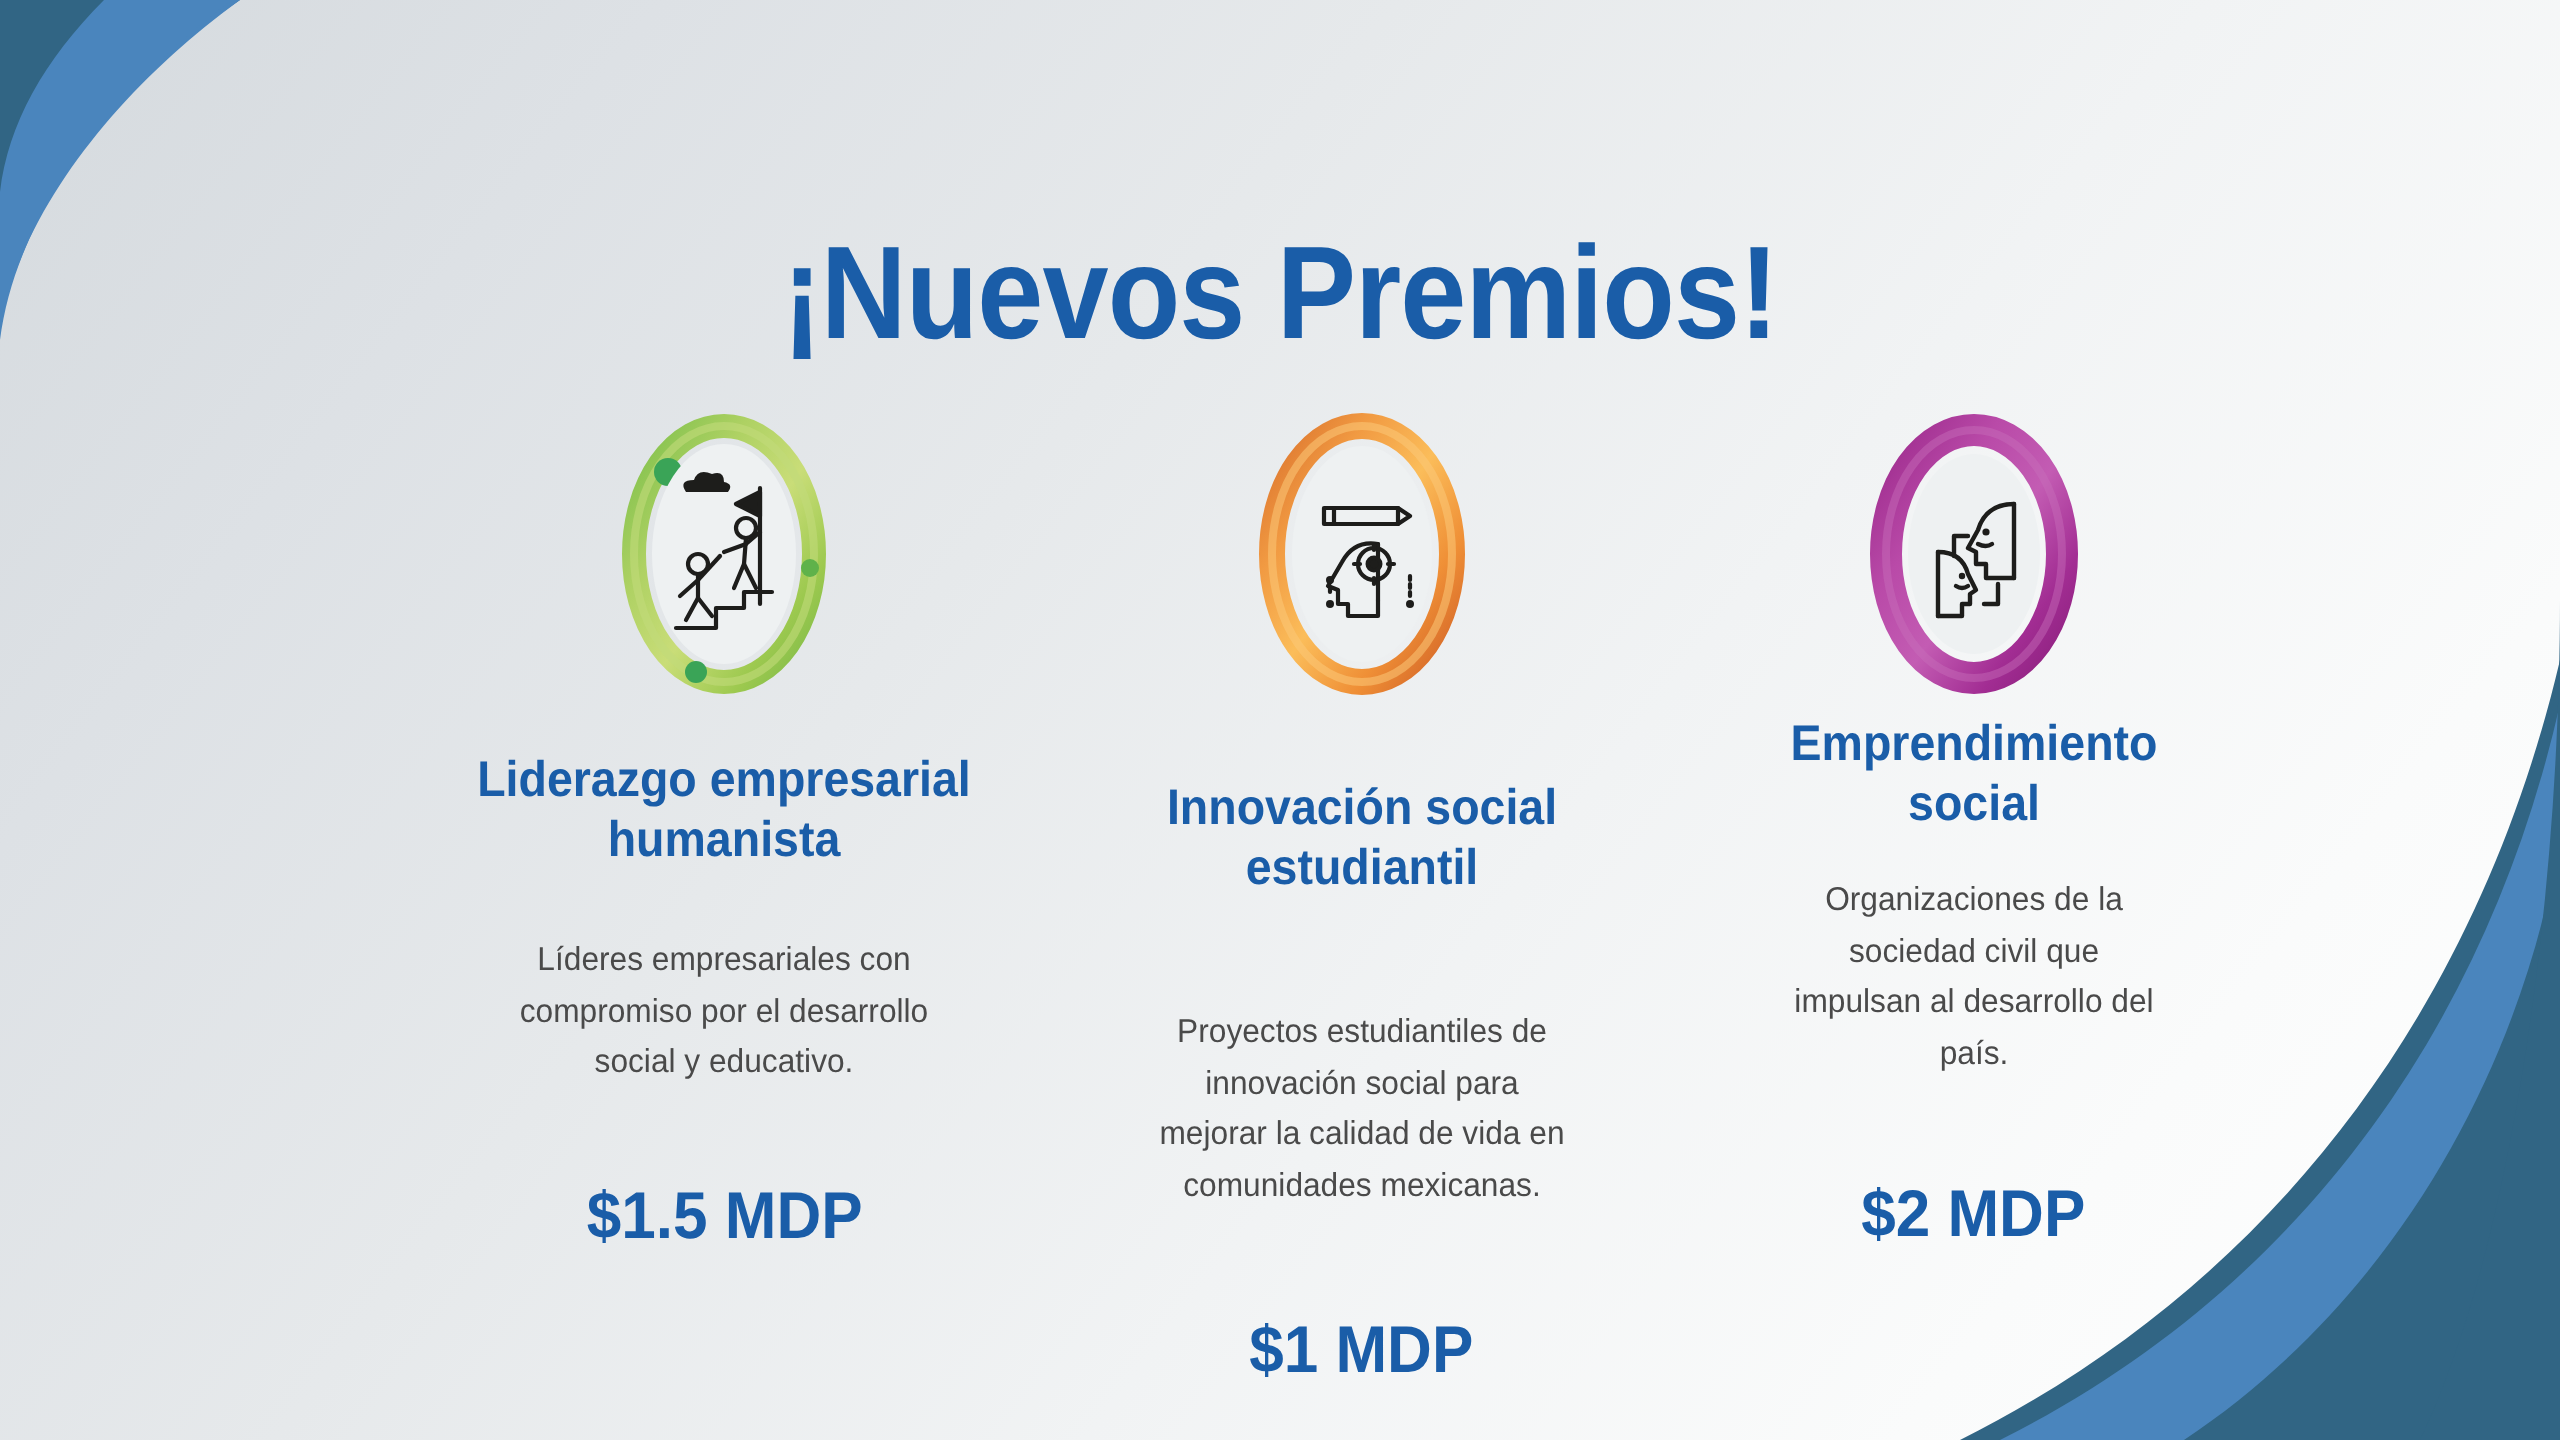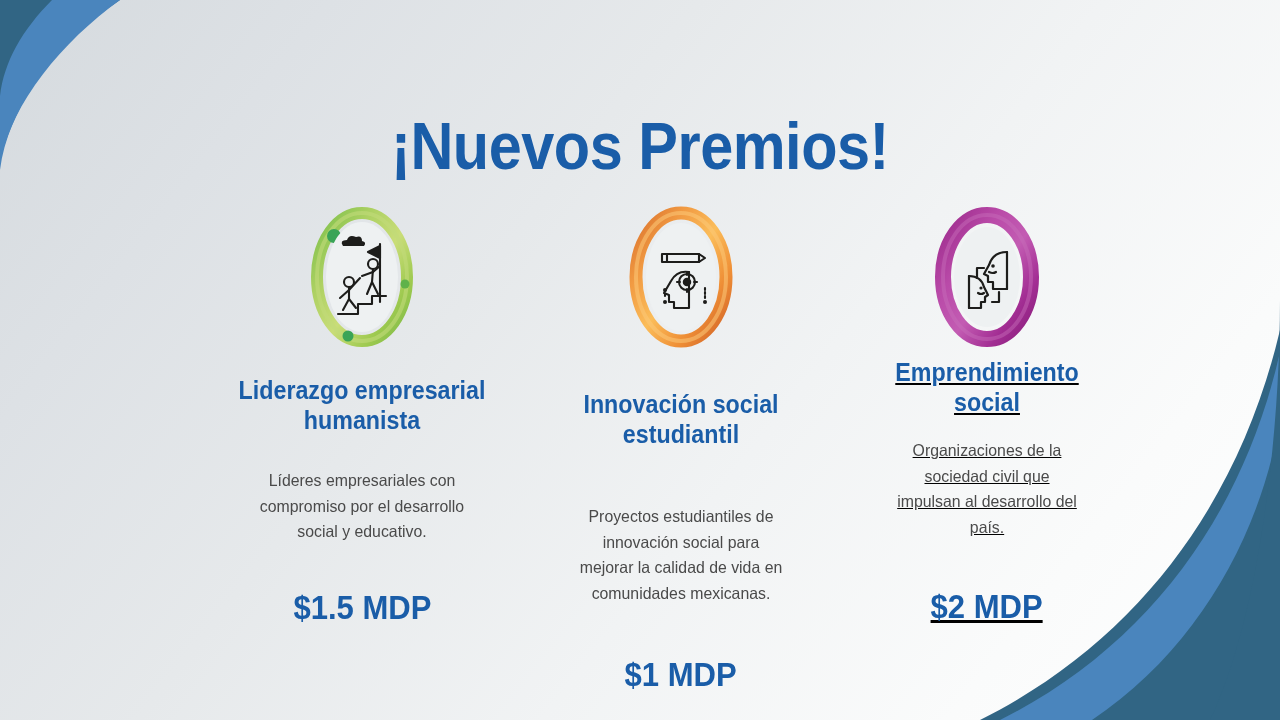--- a/index.html
+++ b/index.html
@@ -52,21 +52,21 @@
   }
   .card {
     width: 278px;
     display: flex;
     flex-direction: column;
     align-items: center;
     text-align: center;
   }
   .card.c1 { width: 300px; }
   .card.c2 { width: 250px; margin-left: -6px; gap: 24px; }
-  .card.c3 { width: 250px; margin-left: 6px; text-decoration: underline; }
+  .card.c3 { width: 250px; margin-left: 6px; }
 
   .badge {
     position: relative;
     width: 104px;
     height: 142px;
     display: flex;
     align-items: center;
     justify-content: center;
     margin-bottom: 18px;
   }

